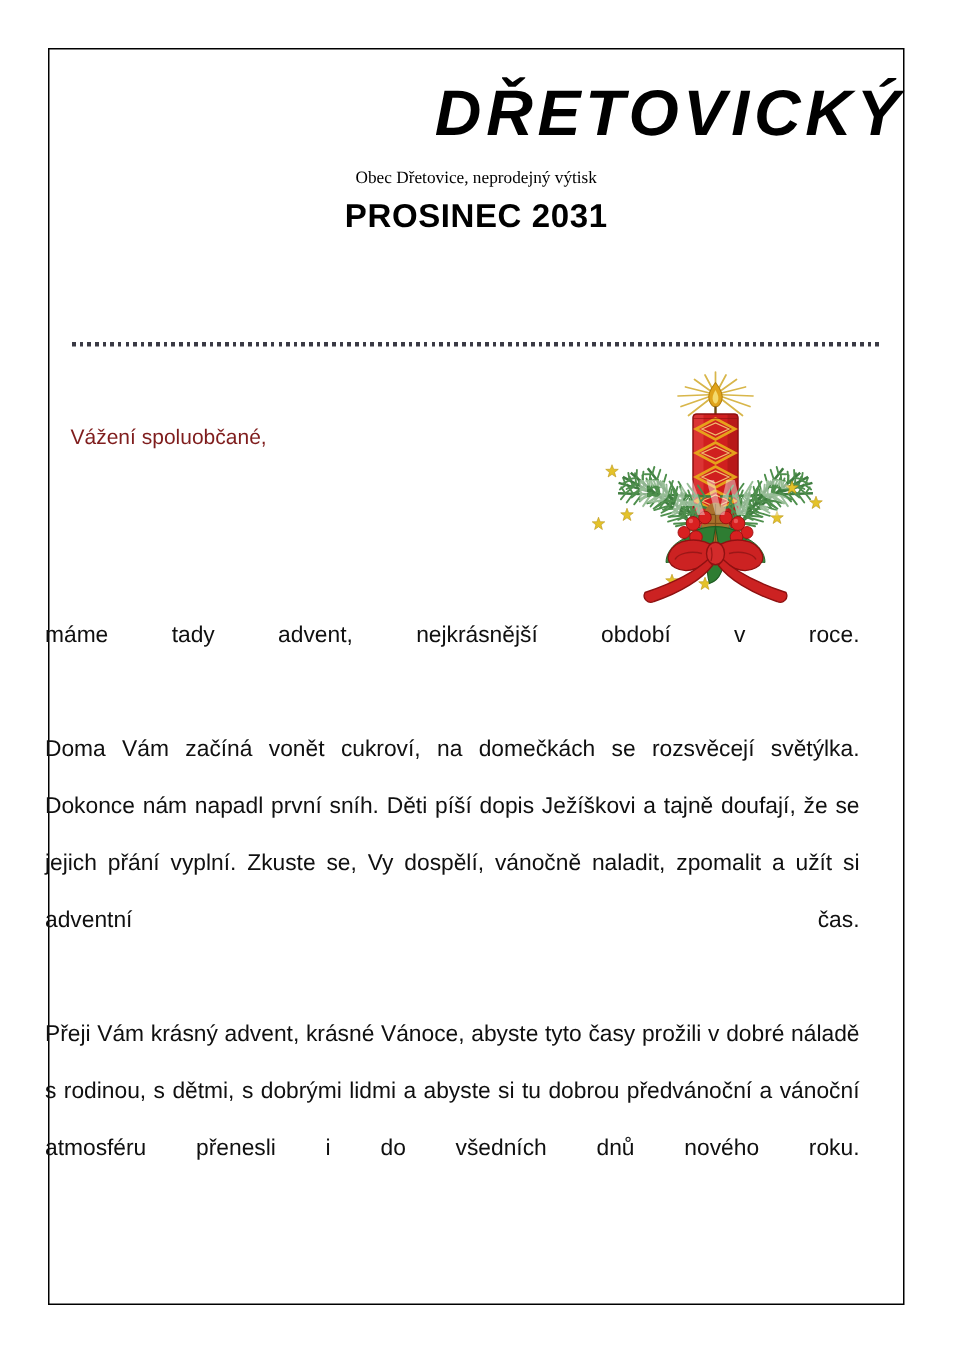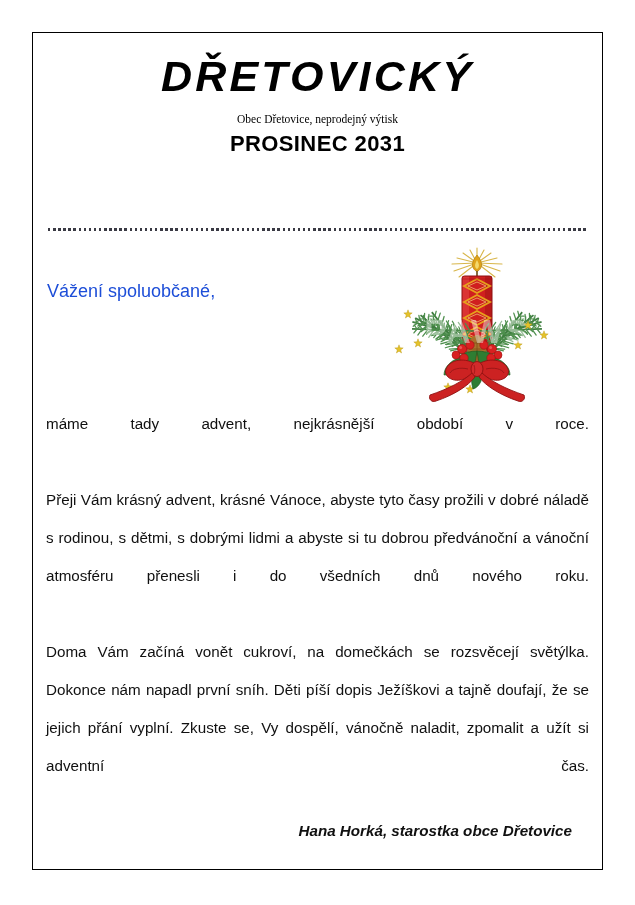--- a/index.html
+++ b/index.html
@@ -44,20 +44,21 @@
   .masthead-title {
     font-family: "Liberation Sans", sans-serif;
     font-weight: bold;
     font-style: italic;
     font-size: 43px;
     line-height: 52px;
     letter-spacing: 3.2px;
     color: #000000;
     margin: 0;
     white-space: nowrap;
+    text-align: right;
   }
   .masthead-title.line1 { padding-top: 12px; }
   .masthead-subtitle {
     font-family: "Liberation Serif", serif;
     font-weight: normal;
     font-size: 11.5px;
     line-height: 14px;
     color: #000000;
     margin: 10px 0 0 0;
   }
@@ -94,27 +95,27 @@
     text-align: center;
   }
   .illustration svg { display: block; width: 100%; height: 100%; }
 
   
   .greeting {
     position: absolute;
     left: 47px;
     top: 281px;
     width: 300px;
-    font-size: 18px;
+    font-size: 14px;
     line-height: 20px;
-    color: #1d4ed8;
+    color: #7f1d1d;
   }
   .body-copy {
     position: absolute;
-    left: 46px;
+    left: 30px;
     top: 405px;
     width: 543px;
     font-size: 15.2px;
     line-height: 38px;
     color: #101010;
   }
   .body-copy p {
     margin: 0;
     text-align: justify;
     text-justify: inter-word;
@@ -341,19 +342,18 @@
       <path d="M96 126 C97 130 97 132 96 135" stroke="#9c1717" stroke-width="0.8" fill="none"></path>
 
       <text x="99" y="104" text-anchor="middle" font-family="Liberation Sans, sans-serif" font-size="34" font-weight="bold" fill="#ffffff" opacity="0.42" letter-spacing="2">PAWS</text>
     </svg>
   </div>
 
   <div class="greeting">Vážení spoluobčané,</div>
 
   <div class="body-copy">
     <p>máme tady advent, nejkrásnější období v roce.</p>
+    <p>Doma Vám začíná vonět cukroví, na domečkách se rozsvěcejí světýlka. Dokonce nám napadl první sníh. Děti píší dopis Ježíškovi a tajně doufají, že se jejich přání vyplní. Zkuste se, Vy dospělí, vánočně naladit, zpomalit a užít si adventní čas.</p>
     <p>Přeji Vám krásný advent, krásné Vánoce, abyste tyto časy prožili v dobré náladě s rodinou, s dětmi, s dobrými lidmi a abyste si tu dobrou předvánoční a vánoční atmosféru přenesli i do všedních dnů nového roku.</p>
-    <p>Doma Vám začíná vonět cukroví, na domečkách se rozsvěcejí světýlka. Dokonce nám napadl první sníh. Děti píší dopis Ježíškovi a tajně doufají, že se jejich přání vyplní. Zkuste se, Vy dospělí, vánočně naladit, zpomalit a užít si adventní čas.</p>
   </div>
 
-  <div class="signature">Hana Horká, starostka obce Dřetovice</div>
 
 </div>
 
 </body></html>

